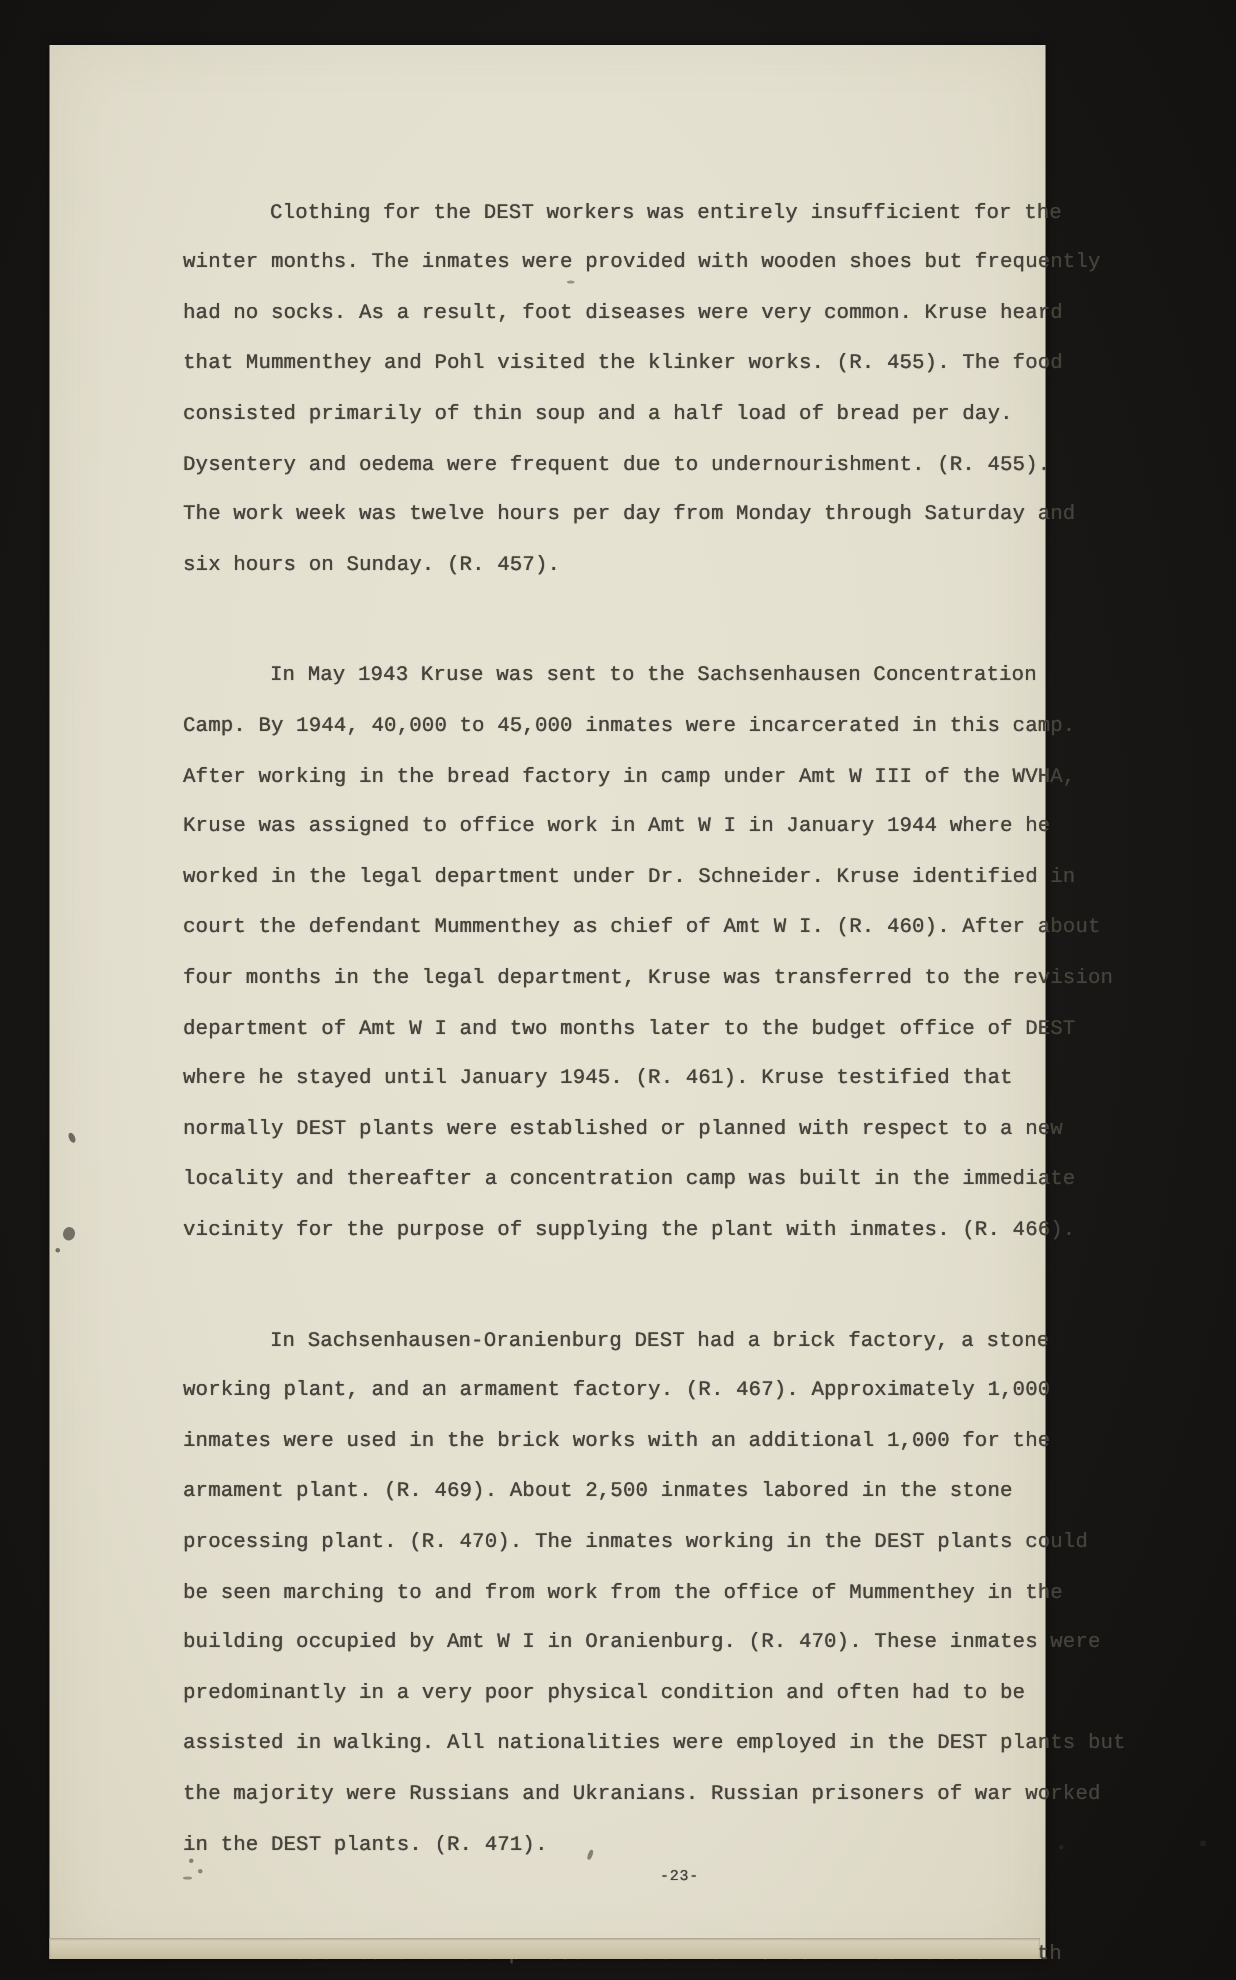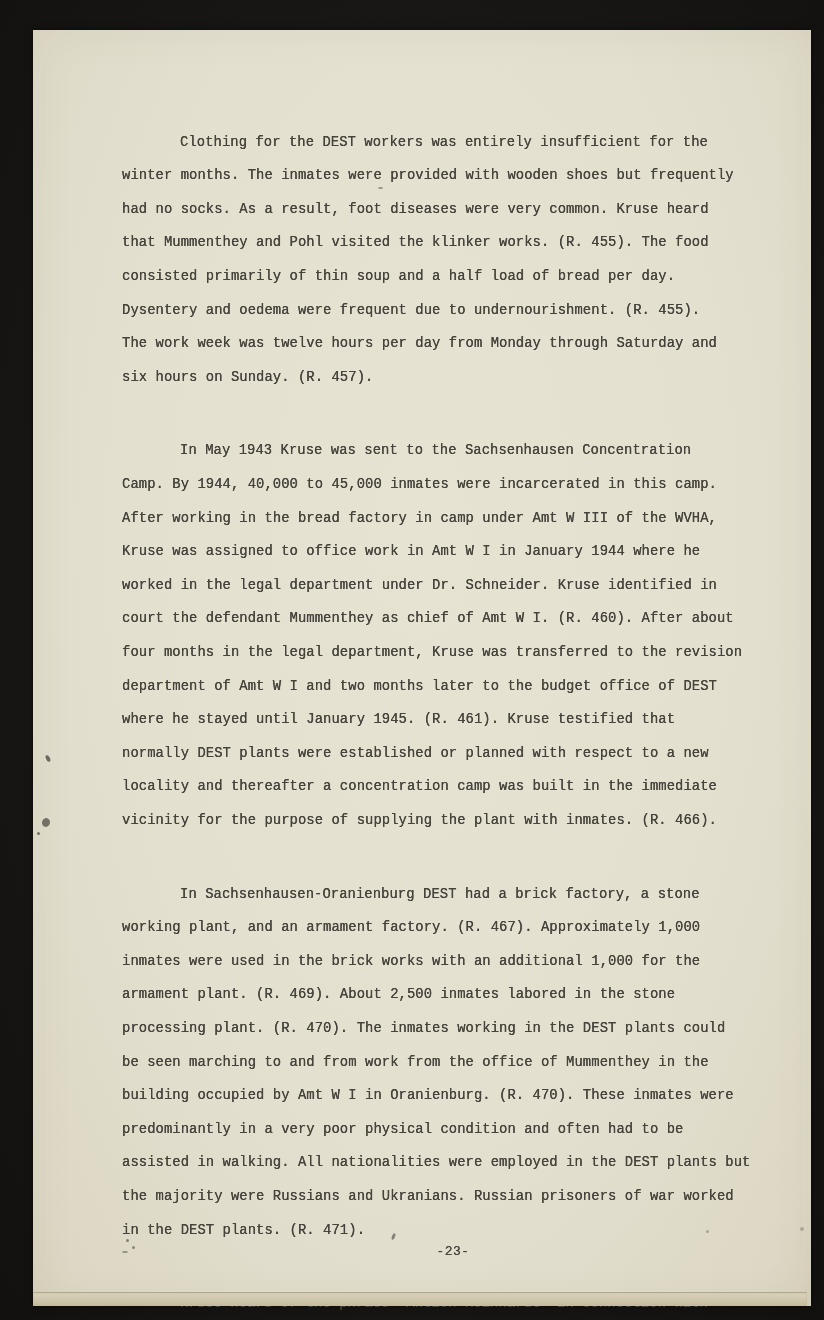--- a/index.html
+++ b/index.html
@@ -16,21 +16,21 @@
     font-family: "Liberation Mono", "DejaVu Sans Mono", monospace;
   }
   .scan-bed {
     position: absolute;
     inset: 0;
   }
   .paper {
     position: absolute;
     left: 33px;
     top: 30px;
-    width: 778px;
+    width: 664px;
     height: 1276px;
     background:
       radial-gradient(ellipse at 50% 40%, #e7e3d3 0%, #e4e0d0 55%, #ddd8c5 92%, #d8d2bd 100%);
     box-shadow: 0 0 6px rgba(0,0,0,0.55), inset 0 0 40px rgba(120,110,80,0.08);
   }
   
   .paper-bottom-edge {
     position: absolute;
     left: 0;
     right: 4px;
@@ -54,21 +54,21 @@
   .typed-text p {
     margin: 0 0 6.5px 0;
     text-indent: 58px;
   }
   .page-number {
     position: absolute;
     left: 420px;
     top: 1214px;
     transform: translateX(-50%);
     color: #46433c;
-    font-size: 13px;
+    font-size: 10px;
     line-height: 16px;
     letter-spacing: 0.5px;
     text-shadow: 0 0 0.6px rgba(62,58,50,0.85);
   }
   .artifact {
     position: absolute;
     border-radius: 50%;
   }
 </style>
 </head>

